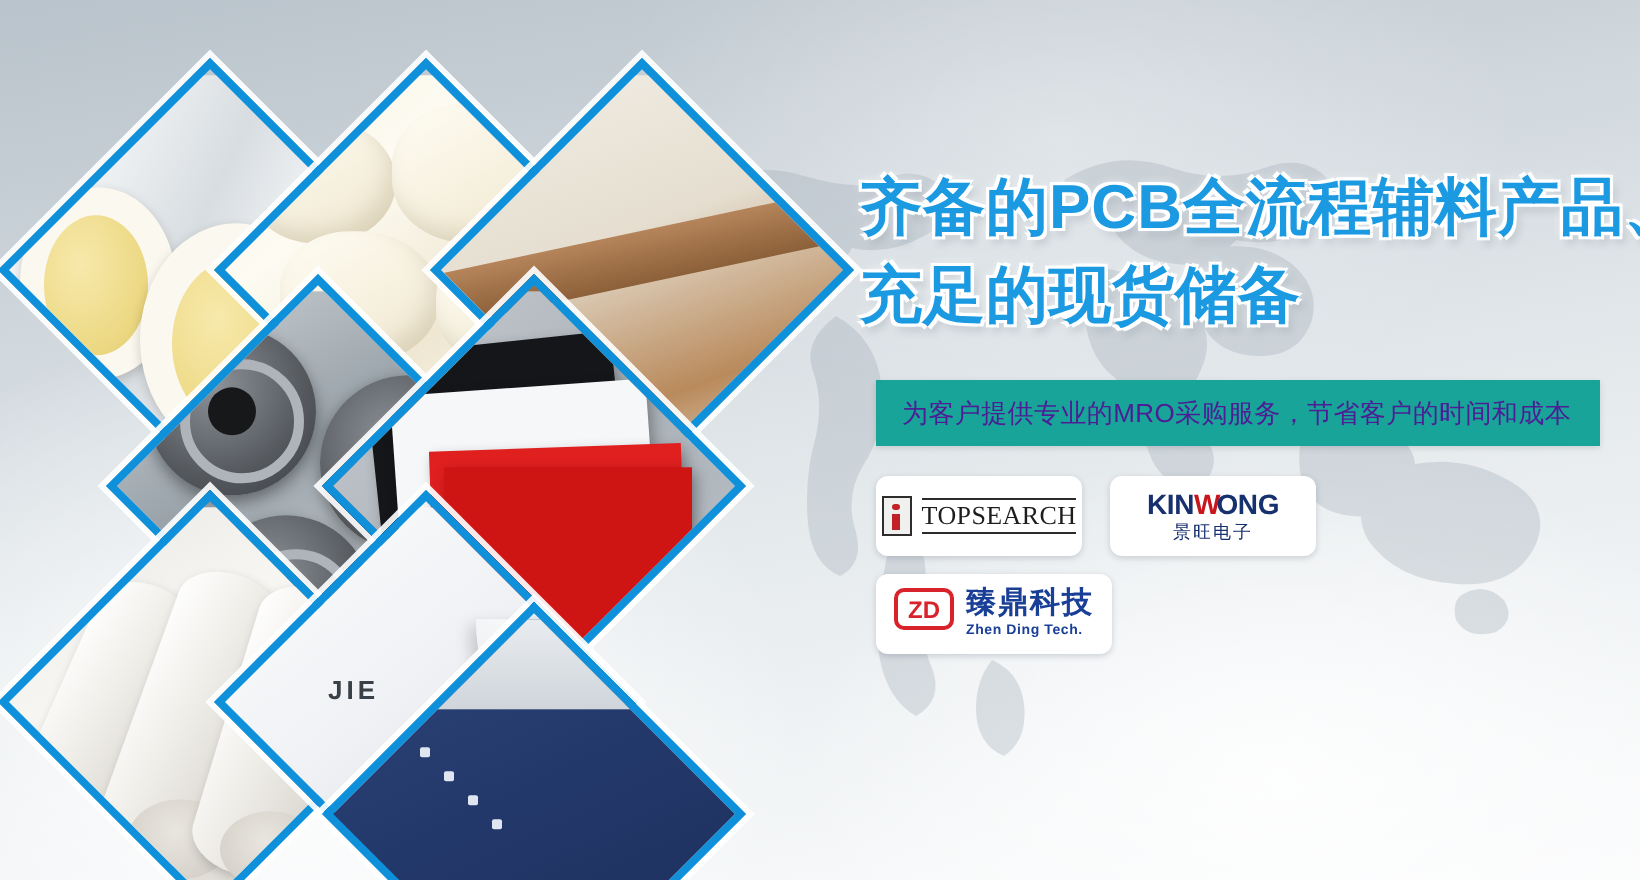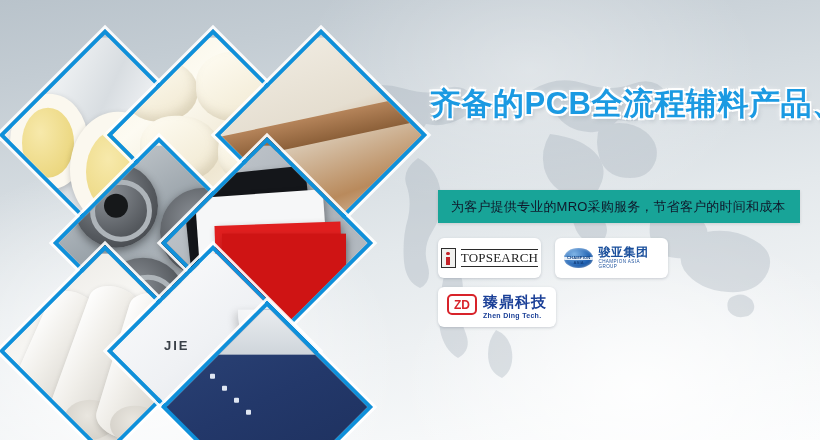--- a/index.html
+++ b/index.html
@@ -88,21 +88,21 @@
        0 0 6px rgba(255,255,255,.95),
        2px 3px 4px rgba(90,105,120,.38);
   }
 
   .subbar{
     position:absolute;left:8px;top:190px;width:362px;height:33px;
     background:#18a498;display:flex;align-items:center;
     box-shadow:0 1px 3px rgba(0,0,0,.12);
   }
   .subbar span{
-    color:#0f172a;font-size:13px;letter-spacing:.2px;padding-left:13px;white-space:nowrap;
+    color:#4c1d95;font-size:13px;letter-spacing:.2px;padding-left:13px;white-space:nowrap;
   }
 
   
   .logos{position:absolute;left:8px;top:238px;width:380px;}
   .logo-row{display:flex;gap:14px;margin-bottom:9px;}
   .logo{
     background:#ffffff;border-radius:6px;height:40px;
     display:flex;align-items:center;justify-content:center;
     box-shadow:0 1px 3px rgba(60,70,85,.22);padding:0 9px;box-sizing:border-box;
   }
@@ -268,49 +268,45 @@
       </div>
         </div>
     </div>
 
   </div>
 
   <div class="content">
 
     <div class="headline">
       <div class="line">齐备的PCB全流程辅料产品、</div>
+      <div class="line">充足的现货储备</div>
     </div>
 
     <div class="subbar">
       <span>为客户提供专业的MRO采购服务，节省客户的时间和成本</span>
     </div>
 
     <div class="logos">
 
       <div class="logo-row">
 
         <div class="logo logo-topsearch">
           <div class="ts">
             <div class="ts-mark"></div>
             <div class="ts-txt">TOPSEARCH</div>
           </div>
         </div>
 
-
-        <div class="logo logo-champion">
-          <div class="ca">
-            <div class="ca-globe">
-                <b>CHAMPION ASIA</b>
-              </div>
-            <div class="ca-t">
-              <div class="ca-cn">骏亚集团</div>
-              <div class="ca-en">CHAMPION ASIA GROUP</div>
-            </div>
+        <div class="logo logo-kinwong">
+          <div class="kw">
+            <div class="kw-en"><span>KIN</span><i>W</i><span>ONG</span></div>
+            <div class="kw-cn">景旺电子</div>
           </div>
         </div>
+
 
       </div>
 
       <div class="logo-row">
         <div class="logo logo-zhending">
           <div class="zd">
             <div class="zd-mark">ZD</div>
             <div class="zd-t">
               <div class="zd-cn">臻鼎科技</div>
               <div class="zd-en">Zhen Ding Tech.</div>

